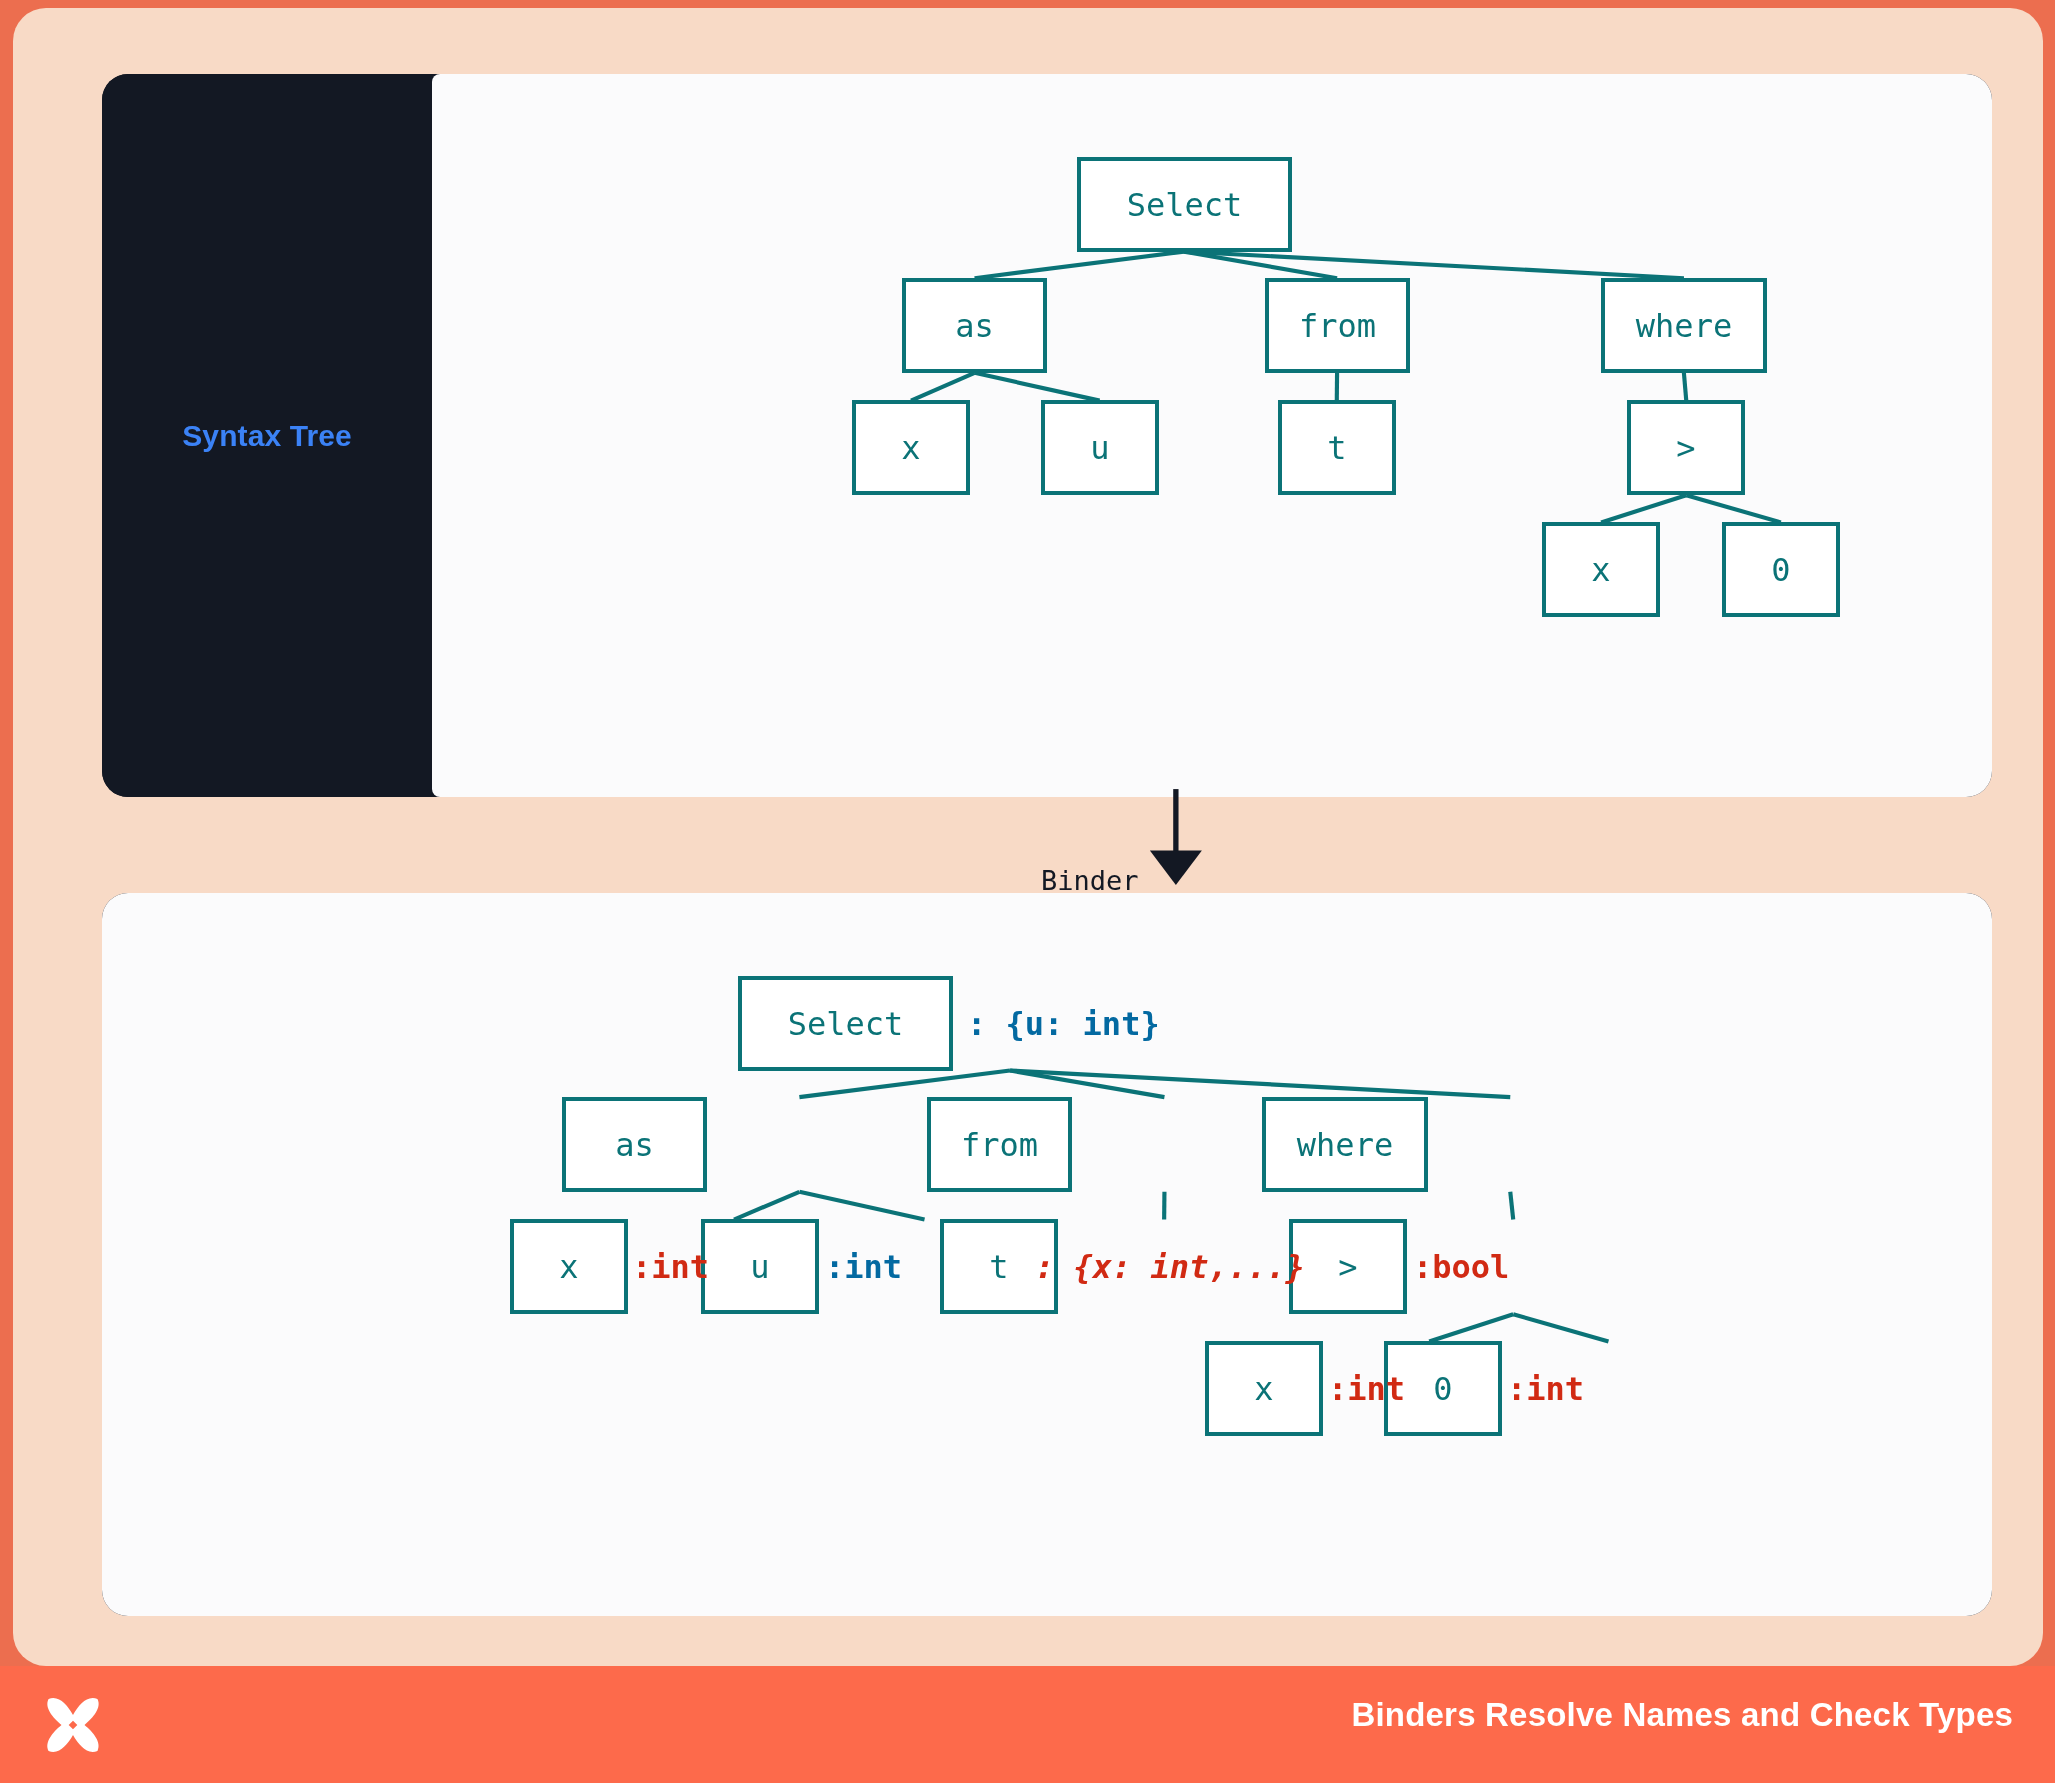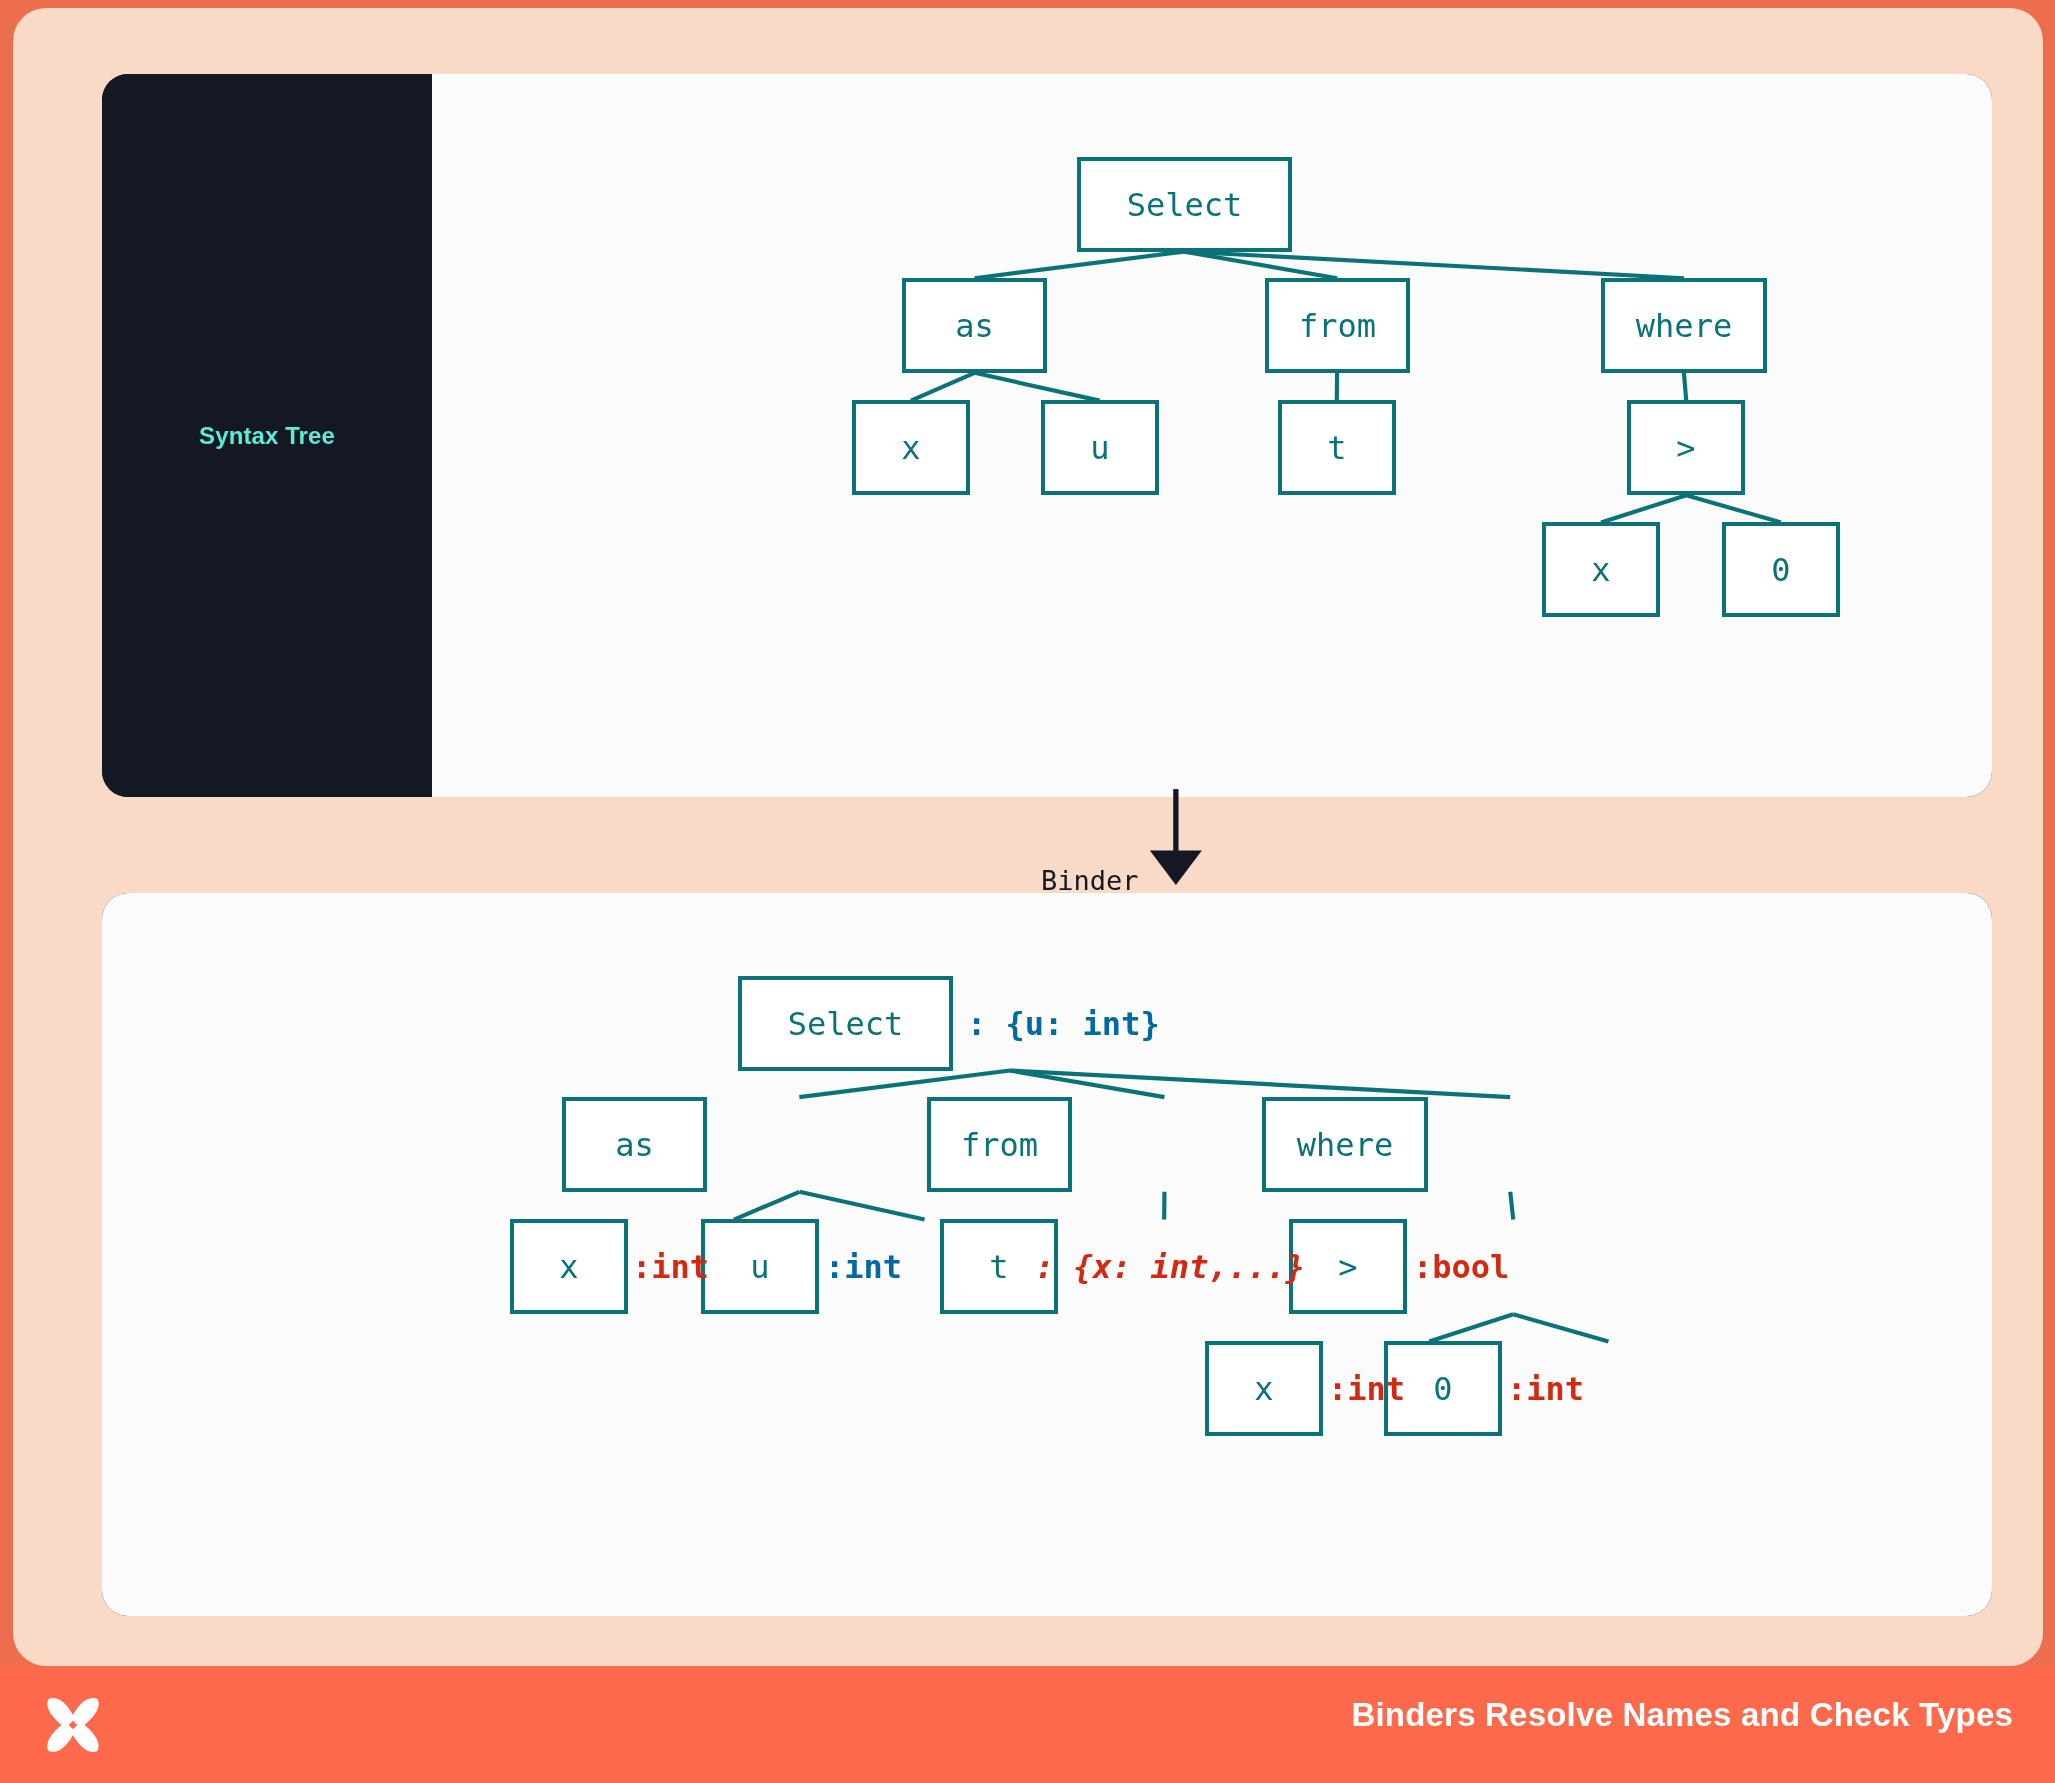--- a/index.html
+++ b/index.html
@@ -38,35 +38,36 @@
     overflow: hidden;
     display: flex;
   }
   .panel.top    { left: 89px; top: 66px;  width: 1890px; height: 723px; }
   .panel.bottom { left: 89px; top: 885px; width: 1890px; height: 723px; }
 
   .panel-label {
     width: 330px;
     flex: 0 0 330px;
     background: #131823;
-    color: #5eead4;
-    font-size: 24px;
+    color: #3b82f6;
+    font-size: 30px;
     font-weight: 700;
     line-height: 1.46;
     display: flex;
     align-items: center;
     justify-content: center;
     text-align: left;
     letter-spacing: 0.1px;
   }
 
   .panel-body {
     position: relative;
     flex: 1 1 auto;
     background: #fbfbfc;
+    border-radius: 8px;
   }
 
   
   .node {
     position: absolute;
     background: #ffffff;
     border: 4.1px solid #0b7377;
     color: #0b7377;
     font-family: "DejaVu Sans Mono", monospace;
     font-size: 32px;

